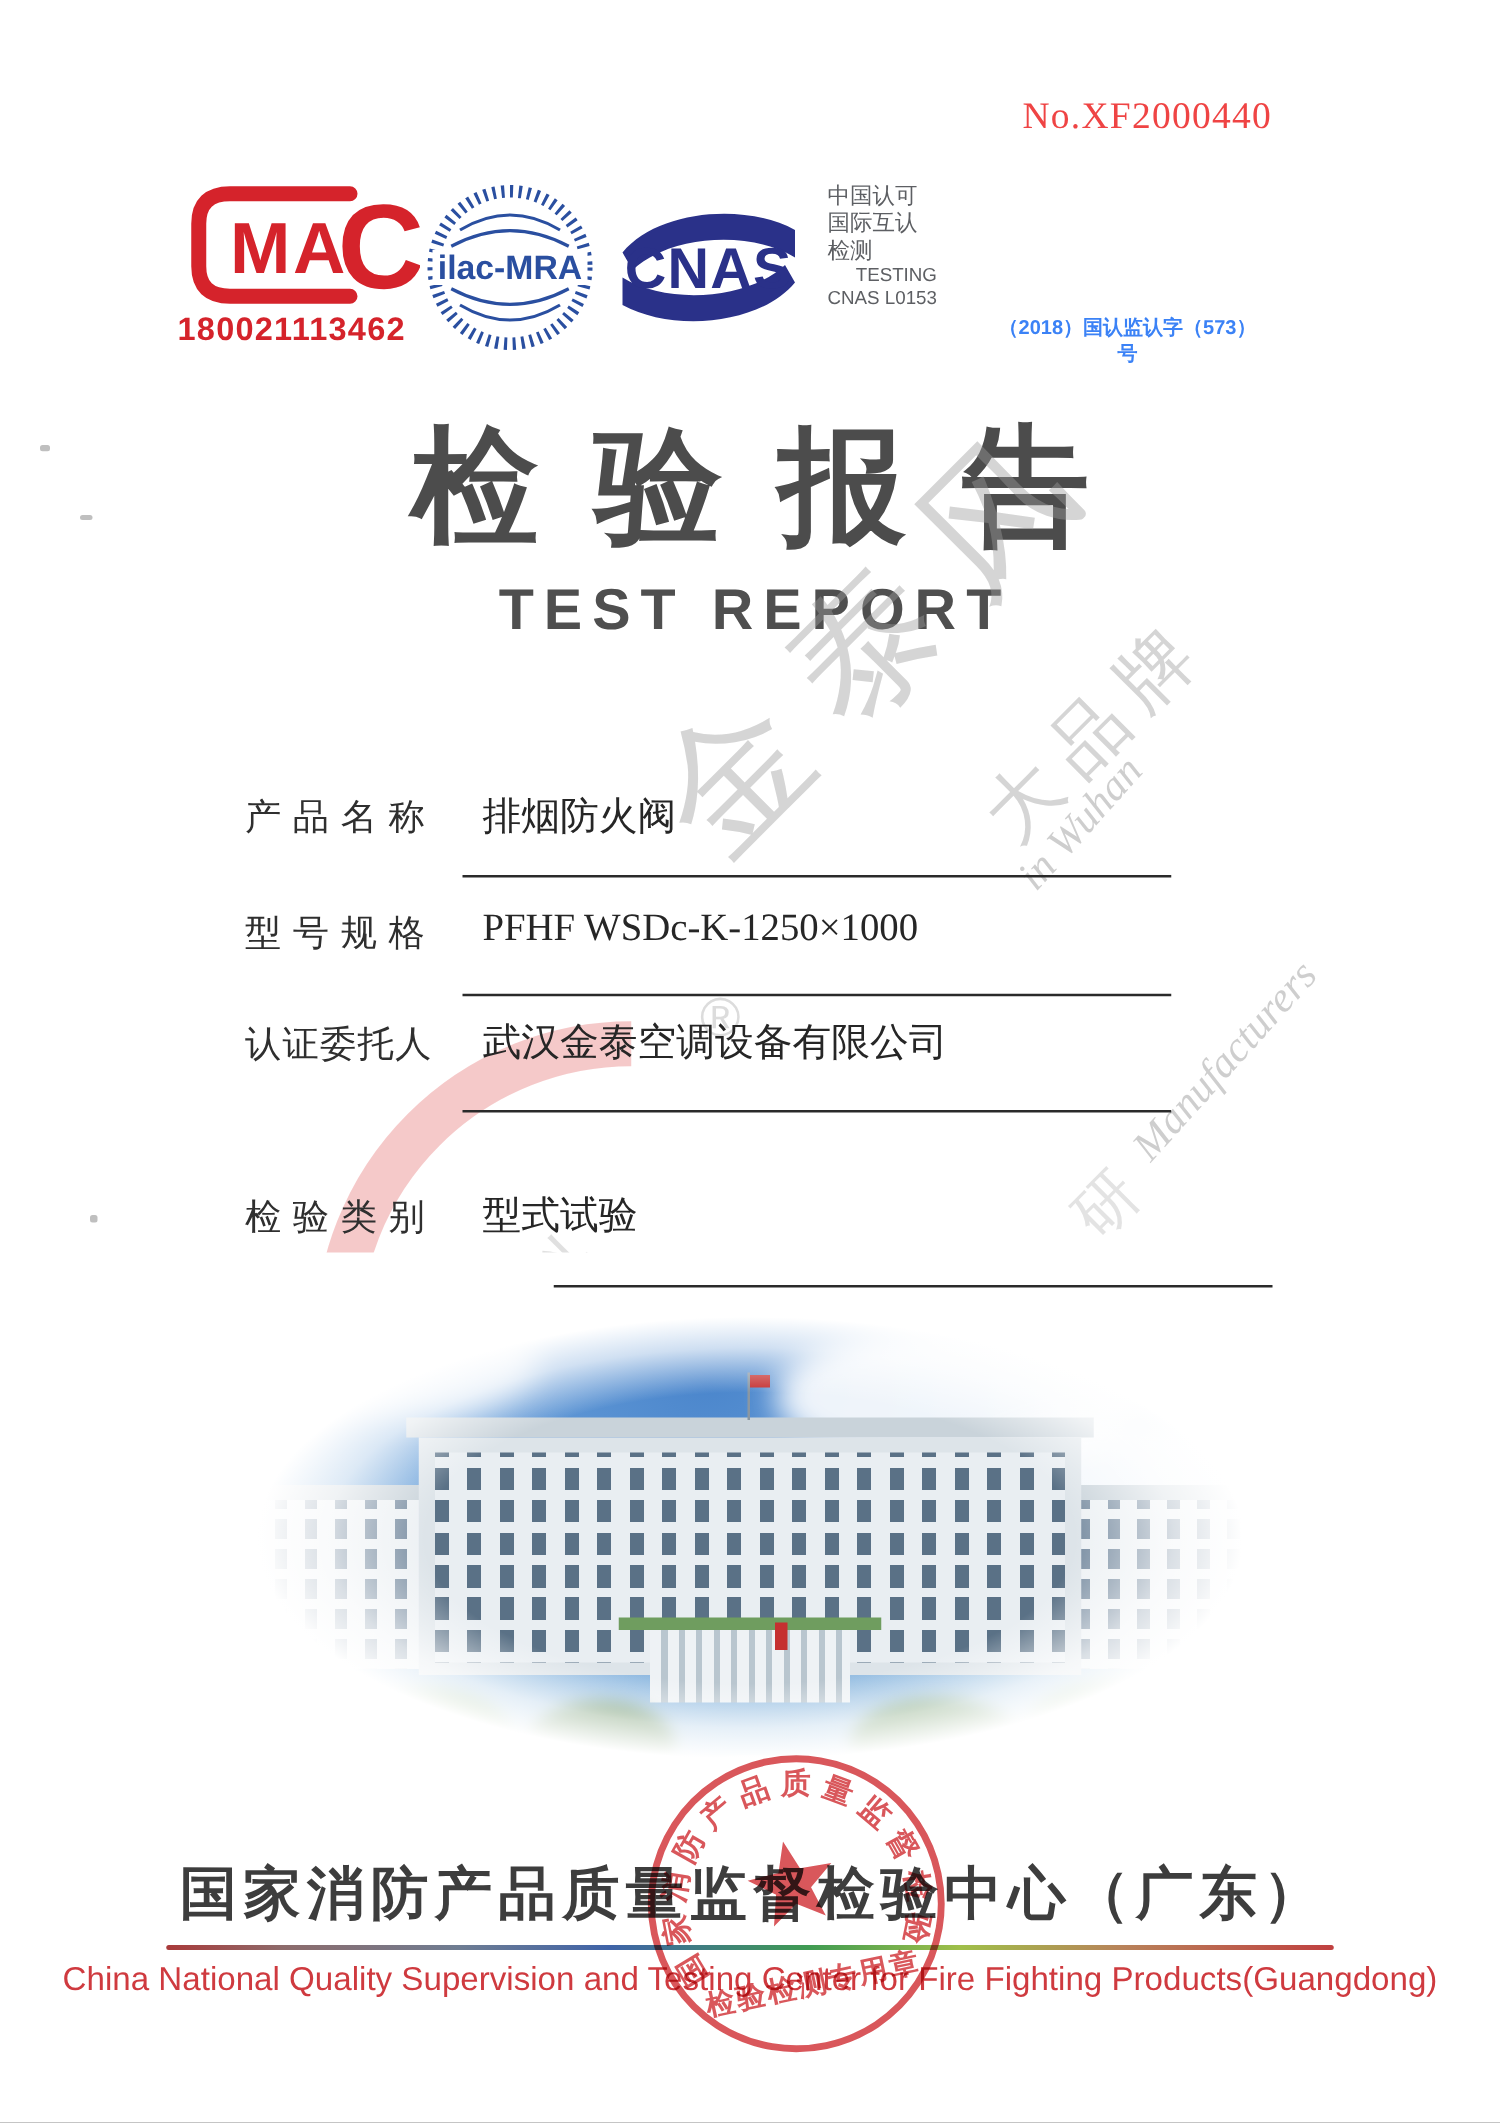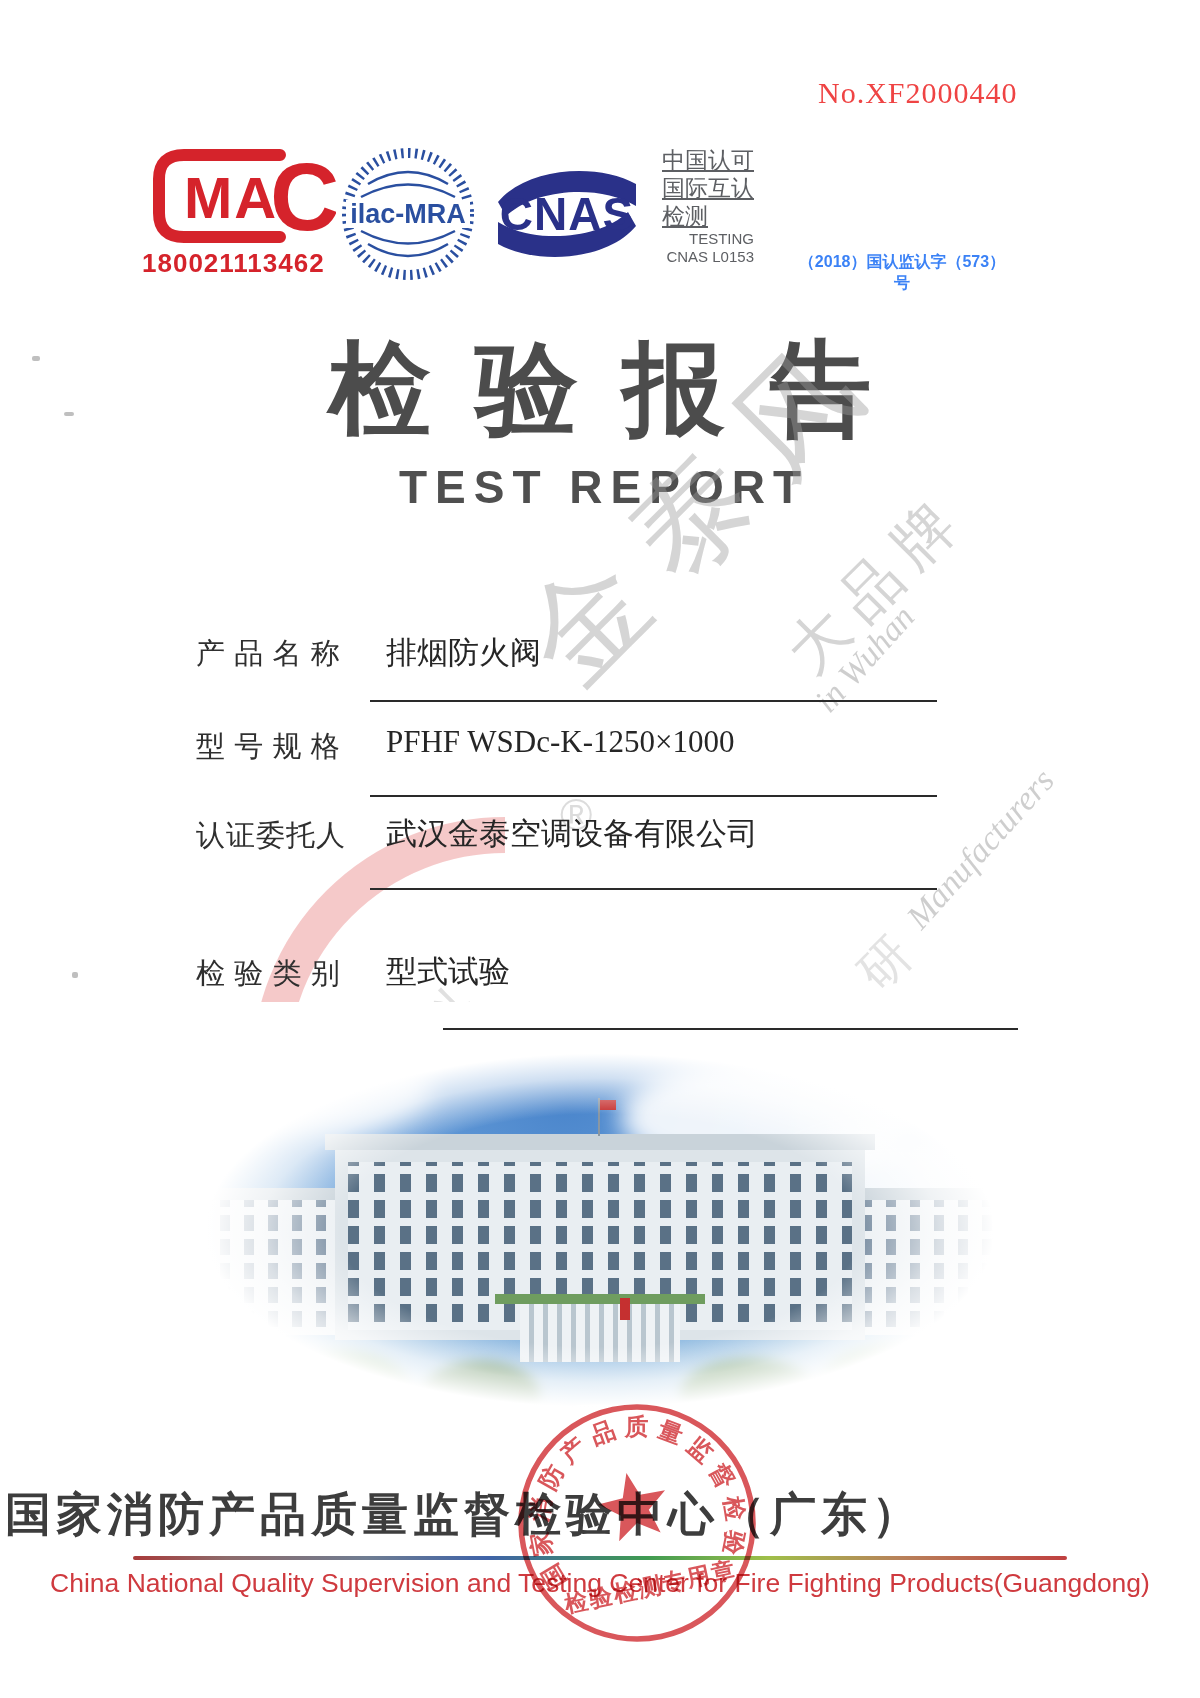--- a/index.html
+++ b/index.html
@@ -6,21 +6,21 @@
   .page{position:relative;width:1200px;height:1698px;margin:0 auto;background:#fff;overflow:hidden;
         font-family:"Liberation Serif","DejaVu Serif",serif;color:#333;}
   .abs{position:absolute;}
 
   
   .report-no{left:818px;top:76px;width:260px;font-size:30px;color:#ef4444;letter-spacing:1px;}
   .cma-number{left:142px;top:248px;width:196px;text-align:left;color:#d5232b;
               font-family:"Liberation Sans","DejaVu Sans",sans-serif;font-weight:bold;font-size:26px;letter-spacing:1px;}
   .accred{left:662px;top:146px;color:#5d5f63;line-height:1.22;
           font-family:"Liberation Sans","DejaVu Sans",sans-serif;}
-  .accred .zh{font-size:23px;text-decoration:underline;}
+  .accred .zh{font-size:18px;}
   .accred .en{font-size:15px;text-align:right;}
   .cal-caption{left:796px;top:252px;width:212px;text-align:center;color:#3b82f6;font-weight:bold;
                font-family:"Liberation Sans","DejaVu Sans",sans-serif;font-size:16px;}
 
   
   .title-zh{left:0;top:322px;width:100%;text-align:center;font-size:102px;font-weight:bold;color:#4c4c4c;
             letter-spacing:45px;text-indent:45px;font-family:"Liberation Sans","DejaVu Sans",sans-serif;}
   .title-en{left:0;top:460px;width:100%;text-align:center;font-size:46px;font-weight:bold;color:#4f4f4f;
             letter-spacing:8px;text-indent:8px;font-family:"Liberation Sans","DejaVu Sans",sans-serif;}
 
@@ -47,21 +47,21 @@
   .cornice{background:#c9d3da;}
   .tree{border-radius:50%;filter:blur(6px);}
   .vignette{left:0;top:0;width:100%;height:100%;
             background:radial-gradient(ellipse 52% 48% at 50% 49%,rgba(255,255,255,0) 52%,rgba(255,255,255,.72) 68%,#fff 79%);}
 
   
   .seal{left:512px;top:1398px;width:250px;height:250px;z-index:5;opacity:.85;mix-blend-mode:multiply;
         transform:rotate(-8deg);}
 
   
-  .footer-zh{left:0;top:1484px;width:100%;text-align:left;font-size:46px;font-weight:bold;color:#3d3d3d;
+  .footer-zh{left:0;top:1484px;width:100%;text-align:center;font-size:46px;font-weight:bold;color:#3d3d3d;
              letter-spacing:5px;text-indent:5px;z-index:4;font-family:"Liberation Sans","DejaVu Sans",sans-serif;}
   .footer-line{left:133px;top:1556px;width:934px;height:4px;border-radius:2px;z-index:4;
        background:linear-gradient(90deg,#a93a3a 0%,#8d6b6b 10%,#6f7d92 25%,#3f63a8 38%,#3f9b52 55%,#9fbf49 68%,#b8825a 82%,#c04040 100%);}
   .footer-en{left:0;top:1568px;width:100%;text-align:center;font-size:26.5px;color:#cf3a3f;z-index:4;
              font-family:"Liberation Sans","DejaVu Sans",sans-serif;}
 
   .speck{background:#8a8a8a;opacity:.55;border-radius:2px;z-index:1;}
 </style>
 </head>
 <body>

